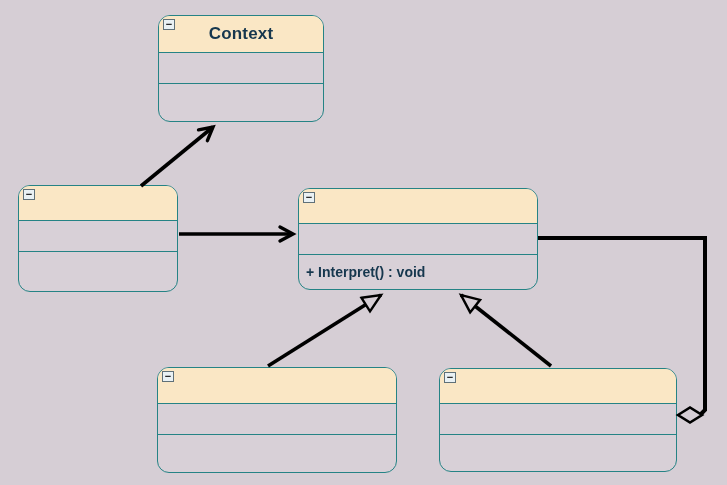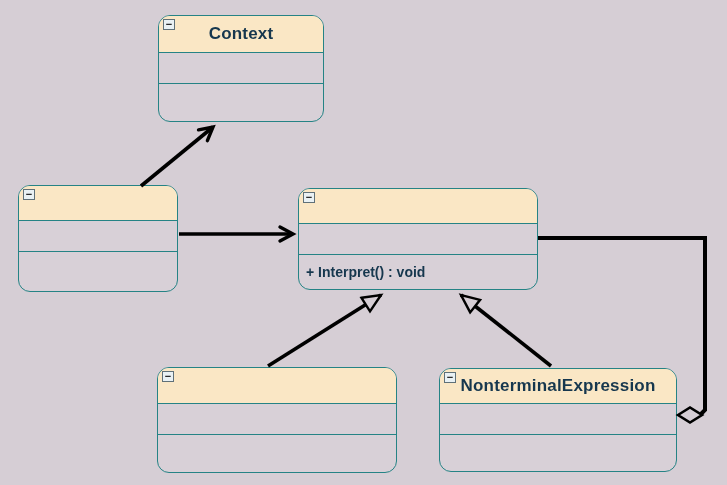--- a/index.html
+++ b/index.html
@@ -127,21 +127,20 @@
     <div class="uml-header">
       <span class="collapse-btn">−</span>
     </div>
     <div class="comp-attrs"></div>
     <div class="comp-ops"></div>
   </div>
 
   <div class="uml-class" id="box-nonterminal">
     <div class="uml-header">
       <span class="collapse-btn">−</span>
-      <span class="uml-title">NonterminalExpression</span>
     </div>
     <div class="comp-attrs"></div>
     <div class="comp-ops"></div>
   </div>
 
   <svg id="connector-layer" viewBox="0 0 727 485" xmlns="http://www.w3.org/2000/svg">
     <defs>
       <marker id="openArrow" markerUnits="userSpaceOnUse" markerWidth="22" markerHeight="22" refX="17" refY="11" orient="auto">
         <path d="M4,4 L17,11 L4,18" fill="none" stroke="#000000" stroke-width="3.4" stroke-linecap="round"></path>
       </marker>

